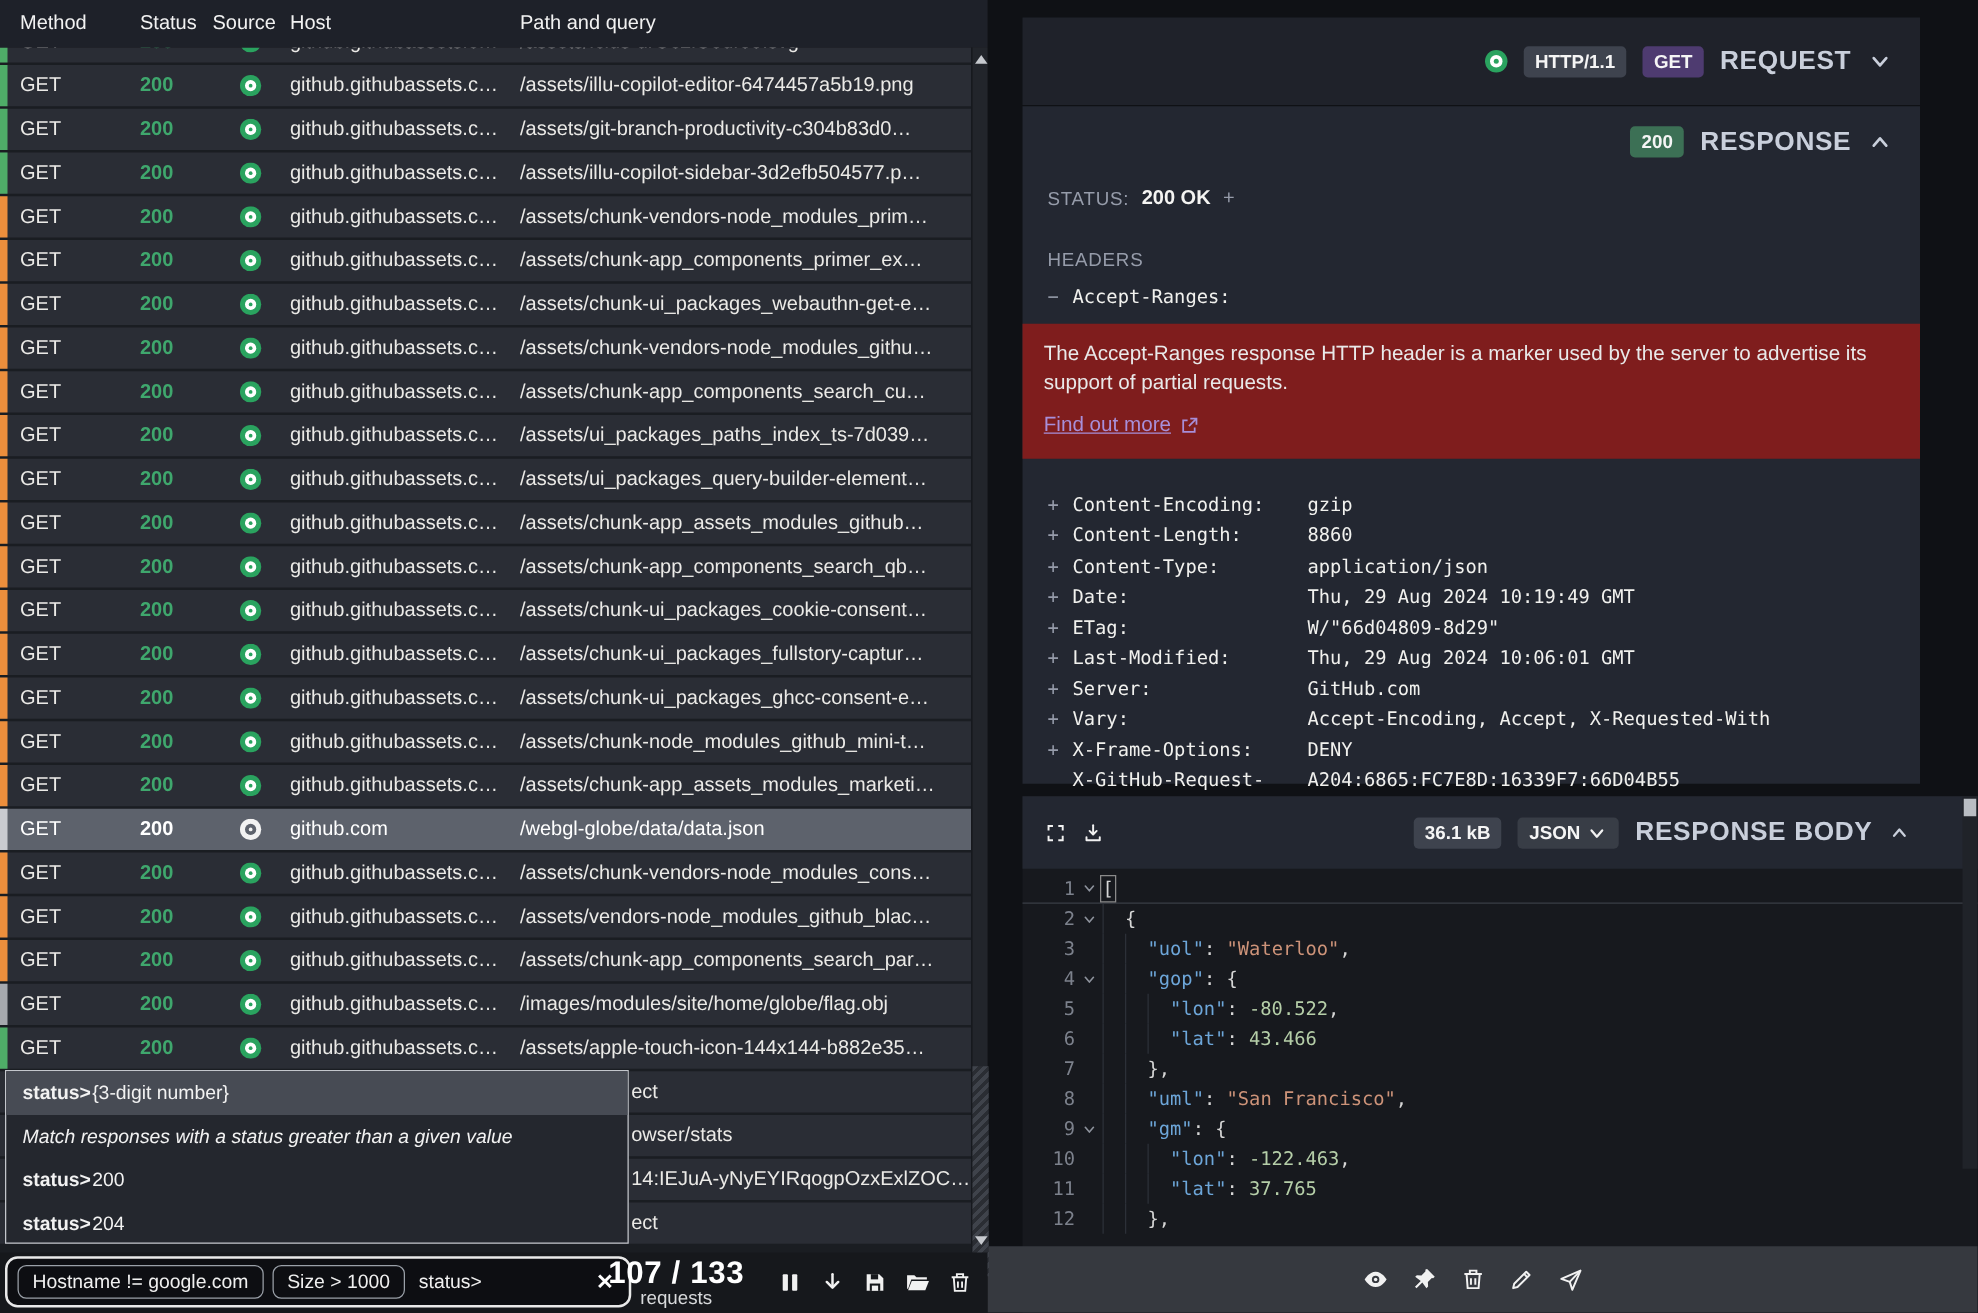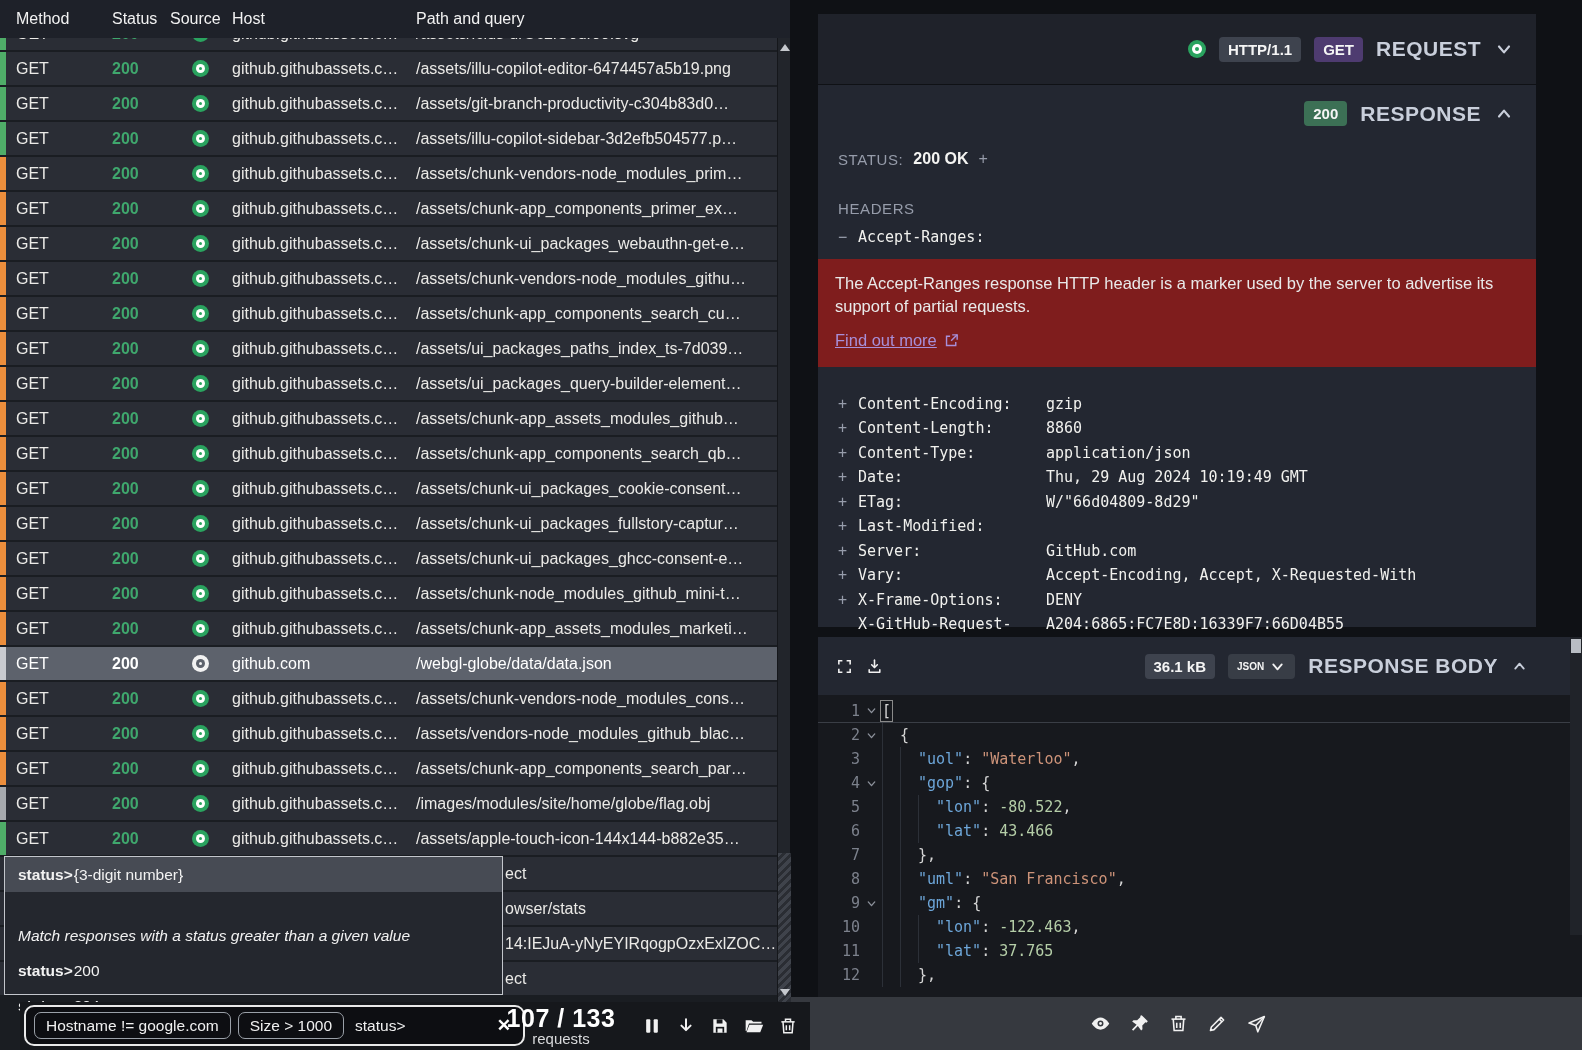--- a/index.html
+++ b/index.html
@@ -47,25 +47,25 @@
     border-left:5px solid transparent; border-right:5px solid transparent; border-top:7px solid #c6c9ce; }
   #lthumb { position:absolute; left:0; top:815px; width:13px; height:168px;
     background:repeating-linear-gradient(135deg,#3f434b 0 3px,#2a2d33 3px 6px); }
 
   
   #dropdown { position:absolute; left:4px; top:856px; width:499px; height:139px;
     background:#24272e; border:1px solid #c3c6cc; z-index:30; color:#f2f2f2; font-size:15.5px; }
   .dd-item { height:35px; display:flex; align-items:center; padding-left:13px; gap:1px; }
   .dd-item.hl { background:#474b54; }
   .dd-item b { font-weight:bold; }
-  .dd-item.desc { font-style:italic;margin-top:26px; }
+  .dd-item.desc { font-style:italic; }
 
   
   #filterbar { position:absolute; left:0; top:1002px; width:790px; height:48px;
-    background:#16181c; z-index:40; display:flex; align-items:center;margin-left:20px; }
+    background:#16181c; z-index:40; display:flex; align-items:center; }
   #filterbox { position:absolute; left:4px; top:3px; width:501px; height:41px; background:#0d0e12;
     border:2px solid #e9e9e9; border-radius:10px; display:flex; align-items:center; padding:0 12px 0 8px; }
   .chip { border:1.5px solid #9aa0a8; border-radius:7px; padding:4px 11px; margin-right:7px;
     color:#f0f0f0; font-size:15.5px; white-space:nowrap; }
   #filter-text { color:#f0f0f0; font-size:15.5px; margin-left:4px; flex:1; }
   #filter-clear { color:#ffffff; font-size:17px; font-weight:bold; cursor:default; }
   #req-count { position:absolute; left:486px; top:2px; width:110px; text-align:center; color:#fff; }
   #req-count .num { font-size:25px; font-weight:bold; letter-spacing:0.5px; }
   #req-count .lbl { font-size:15px; color:#d9dadc; margin-top:-3px; }
   #fb-icons { position:absolute; left:622px; top:0; height:48px; display:flex; align-items:center; gap:14px; }
@@ -101,21 +101,21 @@
   #desc-block p { width:660px; }
   #find-link { display:inline-flex; align-items:center; gap:6px; margin-top:11px;
     color:#a88fd9; font-size:16.5px; text-decoration:underline; }
   #find-link .ico { width:17px; height:17px; color:#a88fd9; }
 
   #body-card { position:absolute; left:28px; top:637px; width:764px; height:452px; background:#17191e; }
   #body-head { height:58px; background:#232731; display:flex; align-items:center; padding:0 54px 0 18px; gap:13px; }
   #body-head .spacer { flex:1; }
   #body-head .ico { width:17px; height:17px; }
   .sel-badge { display:inline-flex; align-items:center; gap:5px; background:#383d46; color:#f5f5f5;
-    font-size:10px; font-weight:bold; padding:4px 9px; border-radius:4px; }
+    font-size:15px; font-weight:bold; padding:4px 9px; border-radius:4px; }
   .sel-badge .ico { width:11px; height:11px; }
 
   #editor { position:relative; padding-top:4px; font-family:"DejaVu Sans Mono", monospace; font-size:15px; }
   .cline { display:flex; height:24px; line-height:24px; white-space:pre; }
   .cline.u { border-bottom:1px solid #3a3e46; }
   .lnum { width:42px; text-align:right; color:#7c818c; flex:none; }
   .fold { width:22px; flex:none; display:flex; align-items:center; justify-content:center; color:#8d929c; }
   .fold svg { width:13px; height:13px; }
   .codewrap { flex:1; }
   .ind { display:inline-block; width:18px; height:24px; vertical-align:top; border-left:1px solid #2c3038; }
@@ -560,20 +560,21 @@
             <span class="hval">Thu, 29 Aug 2024 10:19:49 GMT</span>
           </div>
           <div class="hrow mono">
             <span class="hmark">+</span>
             <span class="hname">ETag:</span>
             <span class="hval">W/"66d04809-8d29"</span>
           </div>
           <div class="hrow mono">
             <span class="hmark">+</span>
             <span class="hname">Last-Modified:</span>
+            <span class="hval">Thu, 29 Aug 2024 10:06:01 GMT</span>
           </div>
           <div class="hrow mono">
             <span class="hmark">+</span>
             <span class="hname">Server:</span>
             <span class="hval">GitHub.com</span>
           </div>
           <div class="hrow mono">
             <span class="hmark">+</span>
             <span class="hname">Vary:</span>
             <span class="hval">Accept-Encoding, Accept, X-Requested-With</span>

